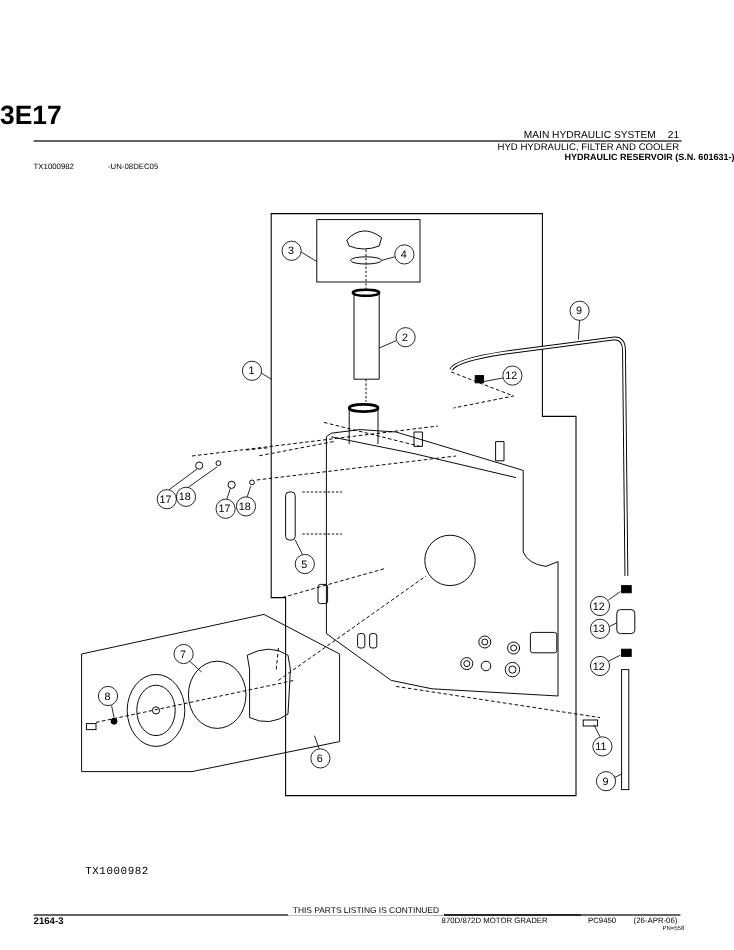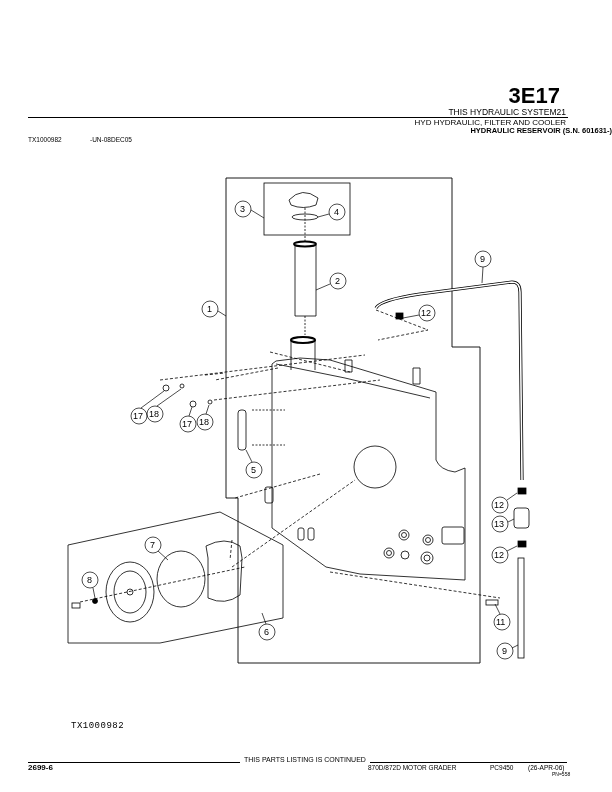--- a/index.html
+++ b/index.html
@@ -1,42 +1,42 @@
 <!DOCTYPE html>
 <html><head>
 <meta charset="utf-8">
 <style>
   html,body{margin:0;padding:0;background:#fff;}
   body{width:612px;height:792px;position:relative;overflow:hidden;font-family:"Liberation Sans",sans-serif;color:#000;}
   .abs{position:absolute;}
-  #page-code{left:0;width:560px;top:83px;text-align:right;font-size:22px;font-weight:bold;}
+  #page-code{left:0;width:560px;top:83px;text-align:left;font-size:22px;font-weight:bold;}
   #hdr-line{left:28px;top:117px;width:540px;height:1px;background:#000;}
   #sys{right:46px;top:107px;font-size:8.5px;}
-  #sys span{}
+  #sys span{margin-left:10px;}
   #sub{right:46px;top:118px;font-size:8px;}
   #title{left:0;width:612px;top:126px;text-align:right;font-size:7.5px;font-weight:bold;}
   #fig-id{left:28px;top:136px;font-size:6.5px;}
   #fig-date{left:90px;top:136px;font-size:6.5px;}
   #diagram{left:0;top:150px;}
   #bottom-label{left:71px;top:721px;font-size:9px;font-family:"Liberation Mono",monospace;letter-spacing:0.5px;}
   #foot-line{left:28px;top:762px;width:456px;height:1px;background:#000;}
   #foot-line2{left:361px;top:762px;width:206px;height:1px;background:#000;}
   #continued{left:240px;top:756px;font-size:7px;background:#fff;padding:0 4px;}
   #foot-page{left:28px;top:763px;font-size:8px;font-weight:bold;}
   #foot-model{left:368px;top:764px;font-size:6.5px;}
   #foot-pc{left:490px;top:764px;font-size:6.5px;}
   #foot-date{left:528px;top:764px;font-size:6.5px;}
   #foot-pn{left:552px;top:771px;font-size:5px;}
   svg text{font-family:"Liberation Sans",sans-serif;font-size:9px;}
 </style>
 </head>
 <body>
 
 <div class="abs" id="page-code">3E17</div>
-<div class="abs" id="sys"><span style="margin-left:0">THIS HYDRAULIC SYSTEM</span><span>21</span></div>
+<div class="abs" id="sys"><span style="margin-left:0">MAIN HYDRAULIC SYSTEM</span><span>21</span></div>
 <div class="abs" id="hdr-line"></div>
 <div class="abs" id="sub">HYD HYDRAULIC, FILTER AND COOLER</div>
 <div class="abs" id="title">HYDRAULIC RESERVOIR (S.N. 601631-)</div>
 <div class="abs" id="fig-id">TX1000982</div>
 <div class="abs" id="fig-date">-UN-08DEC05</div>
 
 <svg class="abs" id="diagram" width="612" height="560" viewBox="0 150 612 560" fill="none" stroke="#000" stroke-width="0.8">
 
   <path d="M226 178 L452 178 L452 347 L480 347 L480 663 L238 663 L238 498 L226 498 Z" stroke-width="0.9"></path>
 
@@ -203,17 +203,17 @@
         <text x="199" y="425" stroke="none" fill="#000">18</text>
       </g>
   </g>
 </svg>
 
 <div class="abs" id="bottom-label">TX1000982</div>
 
 <div class="abs" id="foot-line"></div>
 <div class="abs" id="foot-line2"></div>
 <div class="abs" id="continued">THIS PARTS LISTING IS CONTINUED</div>
-<div class="abs" id="foot-page">2699-6</div>
+<div class="abs" id="foot-page">2164-3</div>
 <div class="abs" id="foot-model">870D/872D MOTOR GRADER</div>
 <div class="abs" id="foot-pc">PC9450</div>
 <div class="abs" id="foot-date">(26-APR-06)</div>
 <div class="abs" id="foot-pn">PN=558</div>
 
 </body></html>

